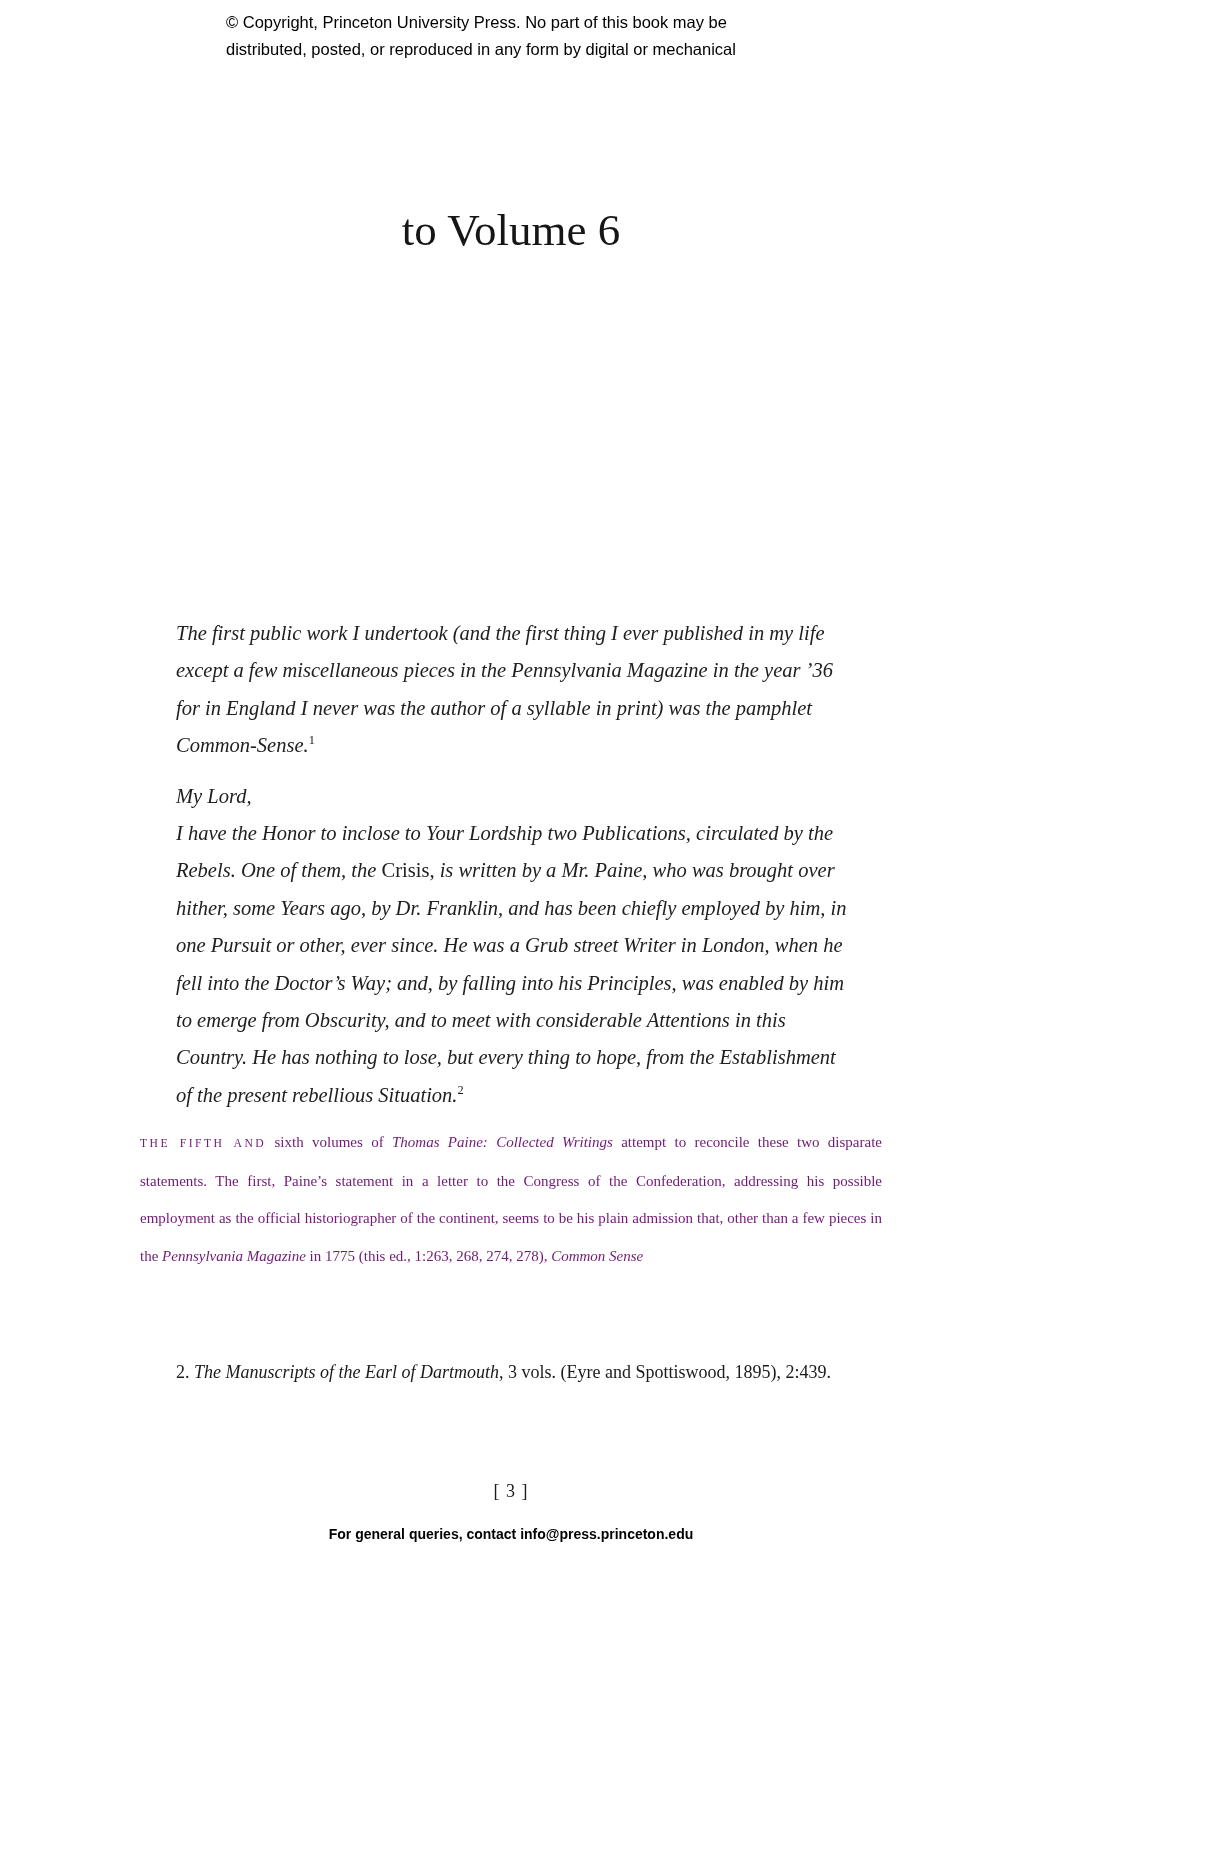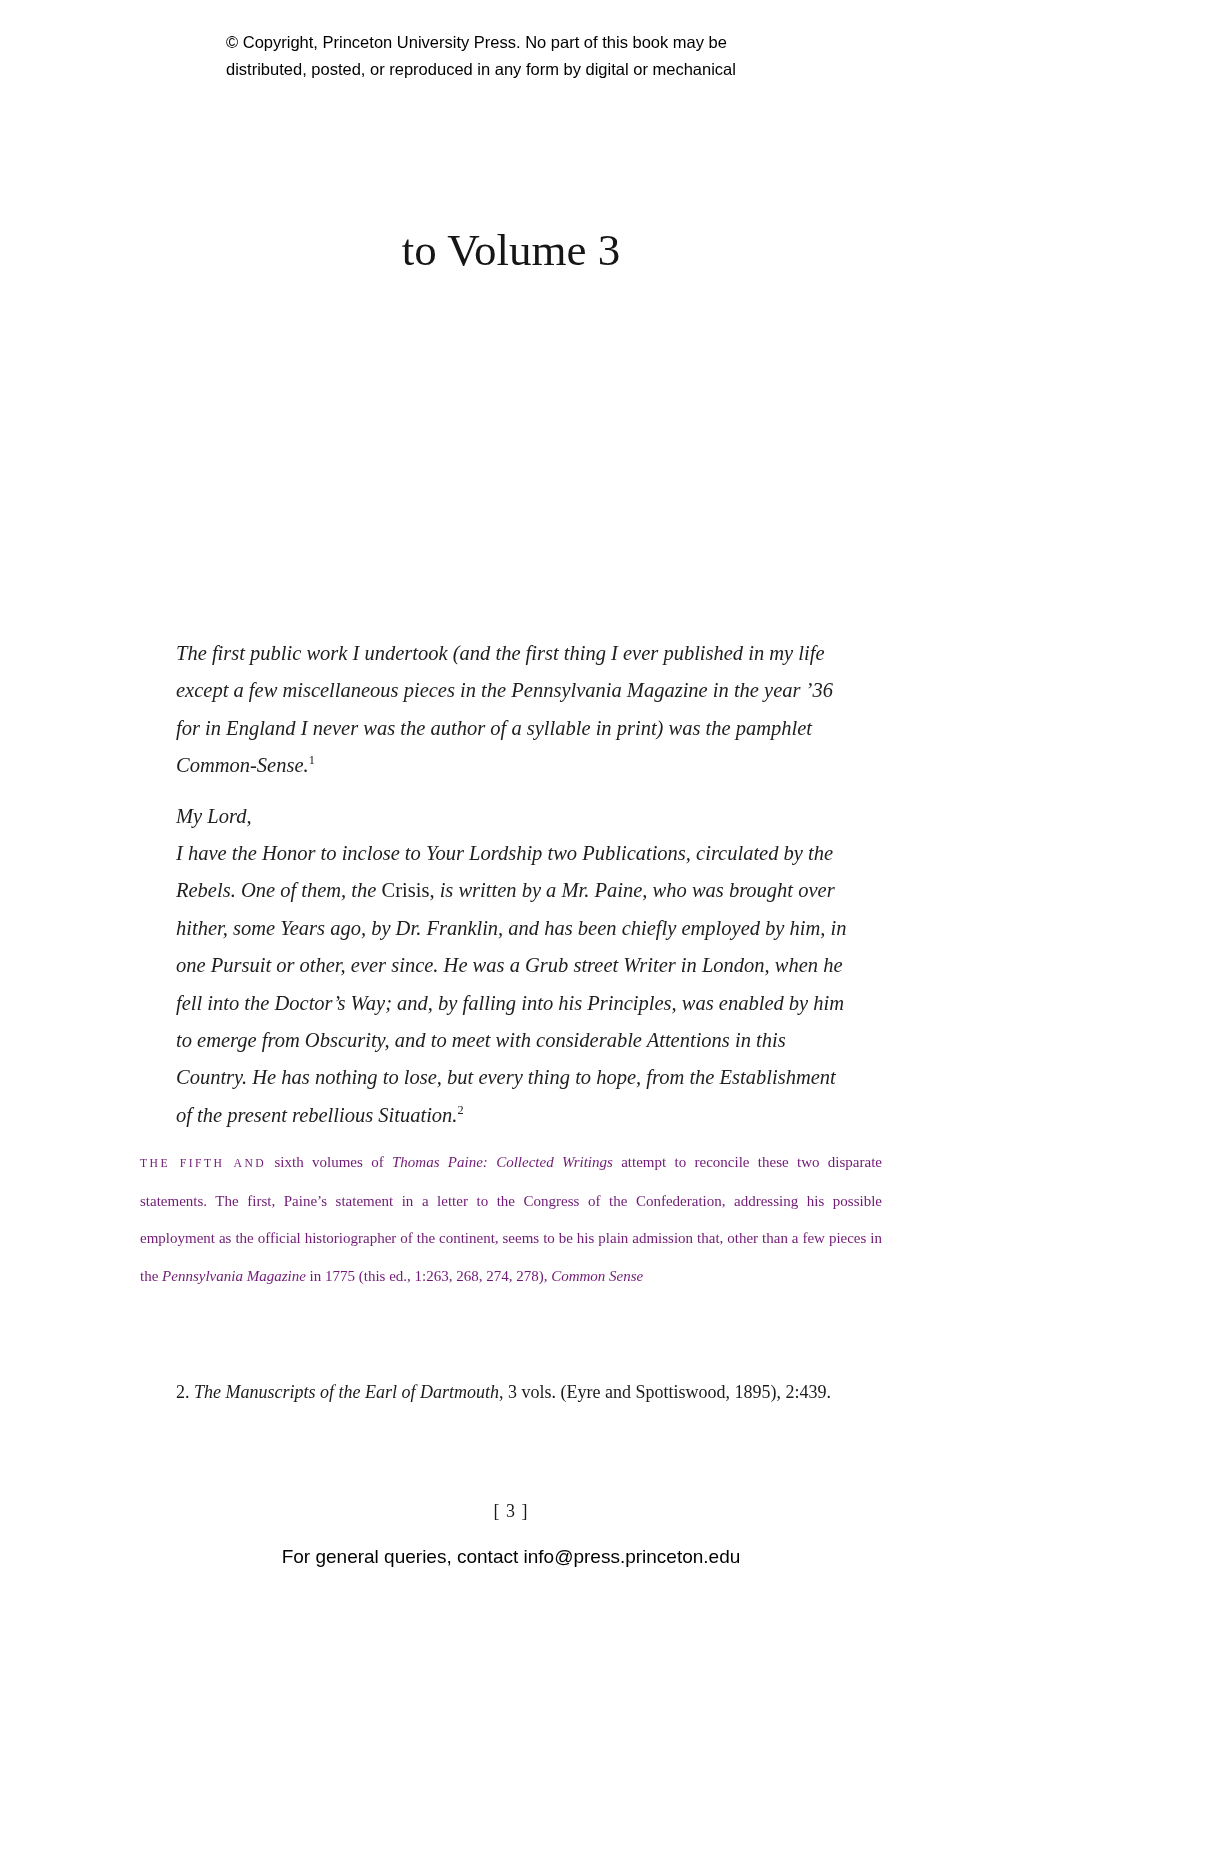--- a/index.html
+++ b/index.html
@@ -6,21 +6,20 @@
   h1, p { margin: 0; padding: 0; }
 
   .page {
     position: relative;
     width: 1225px;
     height: 1770px;
     background: #ffffff;
     color: #1b1b1b;
     font-family: "Liberation Serif", "DejaVu Serif", serif;
     overflow: hidden;
-    margin-top: 20px;
   }
 
   .copyright {
     position: absolute;
     left: 226px;
     top: 9px;
     font-family: "Liberation Sans", "DejaVu Sans", sans-serif;
     font-size: 16.5px;
     line-height: 26.5px;
     color: #000000;
@@ -85,22 +84,23 @@
     color: #1b1b1b;
   }
 
   .footer {
     position: absolute;
     left: 140px;
     top: 1526px;
     width: 742px;
     text-align: center;
     font-family: "Liberation Sans", "DejaVu Sans", sans-serif;
-    font-size: 19px;
+    font-size: 14px;
     color: #000000;
+    font-weight: bold;
   }
 
   .em { font-style: italic; }
   .roman { font-style: normal; }
   .sc { font-size: 0.78em; letter-spacing: 2.4px; }
   sup {
     font-size: 0.6em;
     line-height: 0;
     font-style: normal;
     vertical-align: super;
@@ -110,21 +110,21 @@
 <body>
 
 <div class="page">
 
   <div class="copyright">
     <div>© Copyright, Princeton University Press. No part of this book may be</div>
     <div>distributed, posted, or reproduced in any form by digital or mechanical</div>
   </div>
 
   <h1 class="title">
-    <div>to Volume 3</div>
+    <div>to Volume 6</div>
   </h1>
 
   <div class="epigraphs">
     <p class="epigraph"><span class="em">The first public work I undertook (and the first thing I ever published in my life except a few miscellaneous pieces in the Pennsylvania Magazine in the year ’36 for in England I never was the author of a syllable in print) was the pamphlet Common-Sense.</span><sup>1</sup></p>
     <p class="epigraph"><span class="em">My Lord,</span><br><span class="em">I have the Honor to inclose to Your Lordship two Publications, circulated by the Rebels. One of them, the </span><span class="roman">Crisis</span><span class="em">, is written by a Mr. Paine, who was brought over hither, some Years ago, by Dr. Franklin, and has been chiefly employed by him, in one Pursuit or other, ever since. He was a Grub street Writer in London, when he fell into the Doctor’s Way; and, by falling into his Principles, was enabled by him to emerge from Obscurity, and to meet with considerable Attentions in this Country. He has nothing to lose, but every thing to hope, from the Establishment of the present rebellious Situation.</span><sup>2</sup></p>
   </div>
 
   <div class="body-text"><span class="sc">THE FIFTH AND</span><span> sixth volumes of </span><span class="em">Thomas Paine: Collected Writings</span><span> attempt to reconcile these two disparate statements. The first, Paine’s statement in a letter to the Congress of the Confederation, addressing his possible employment as the official historiographer of the continent, seems to be his plain admission that, other than a few pieces in the </span><span class="em">Pennsylvania Magazine</span><span> in 1775 (this ed., 1:263, 268, 274, 278), </span><span class="em">Common Sense</span></div>
 
   <div class="footnotes">

